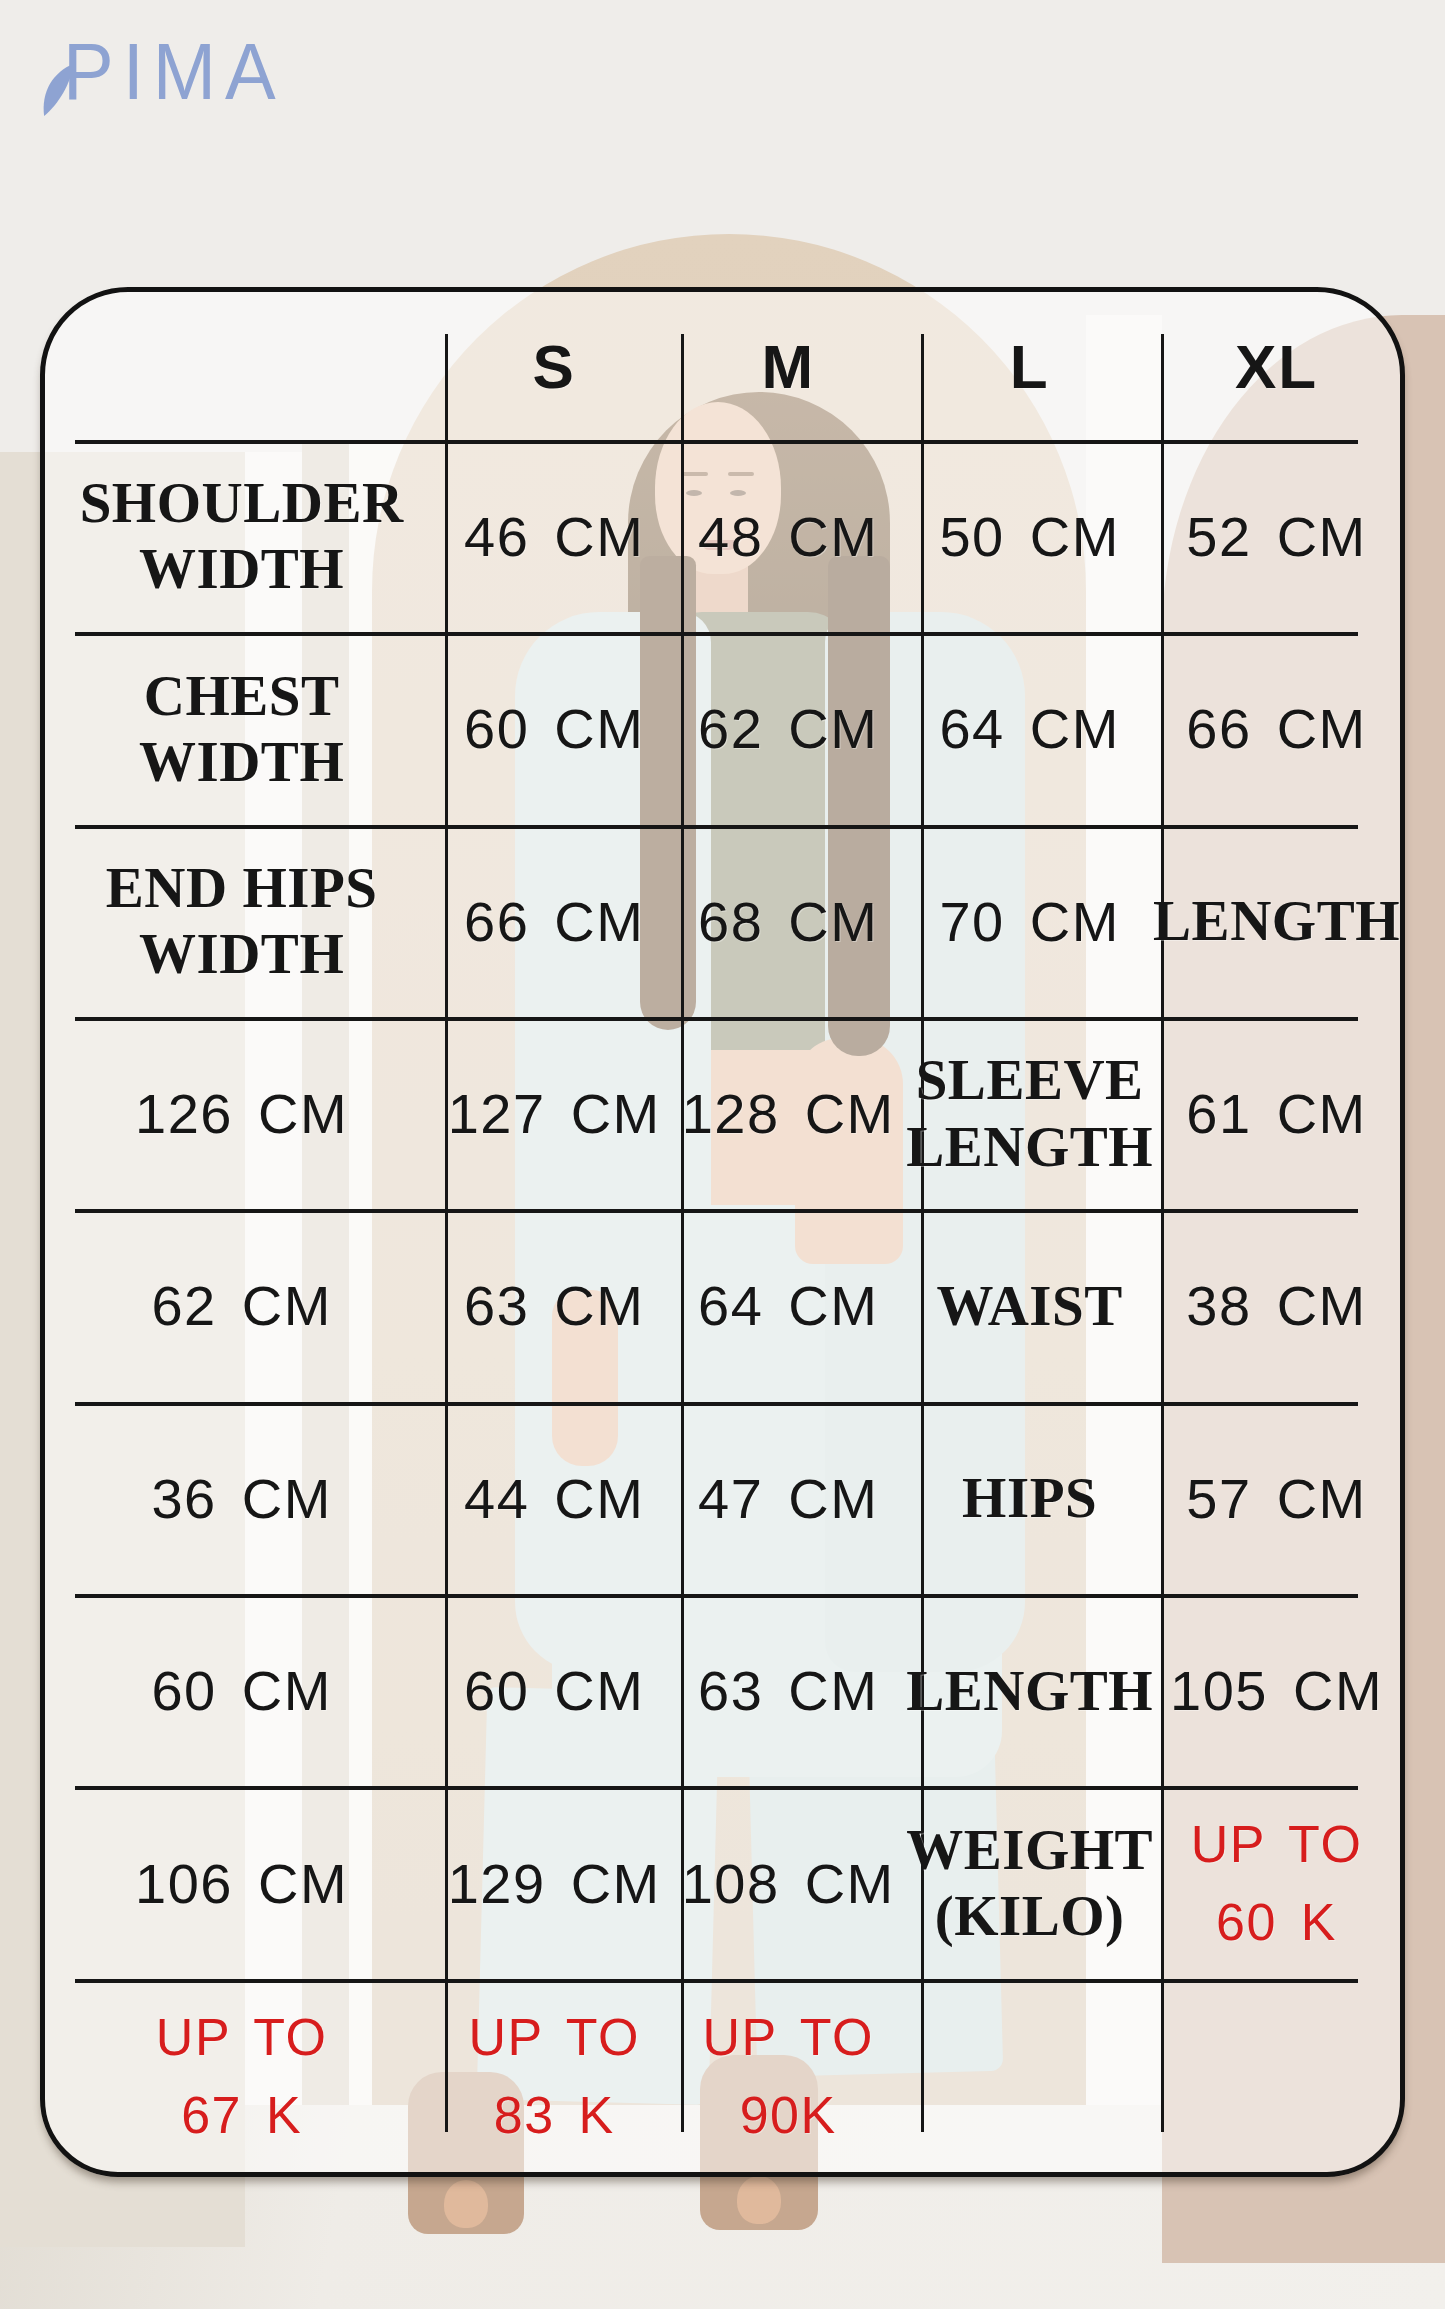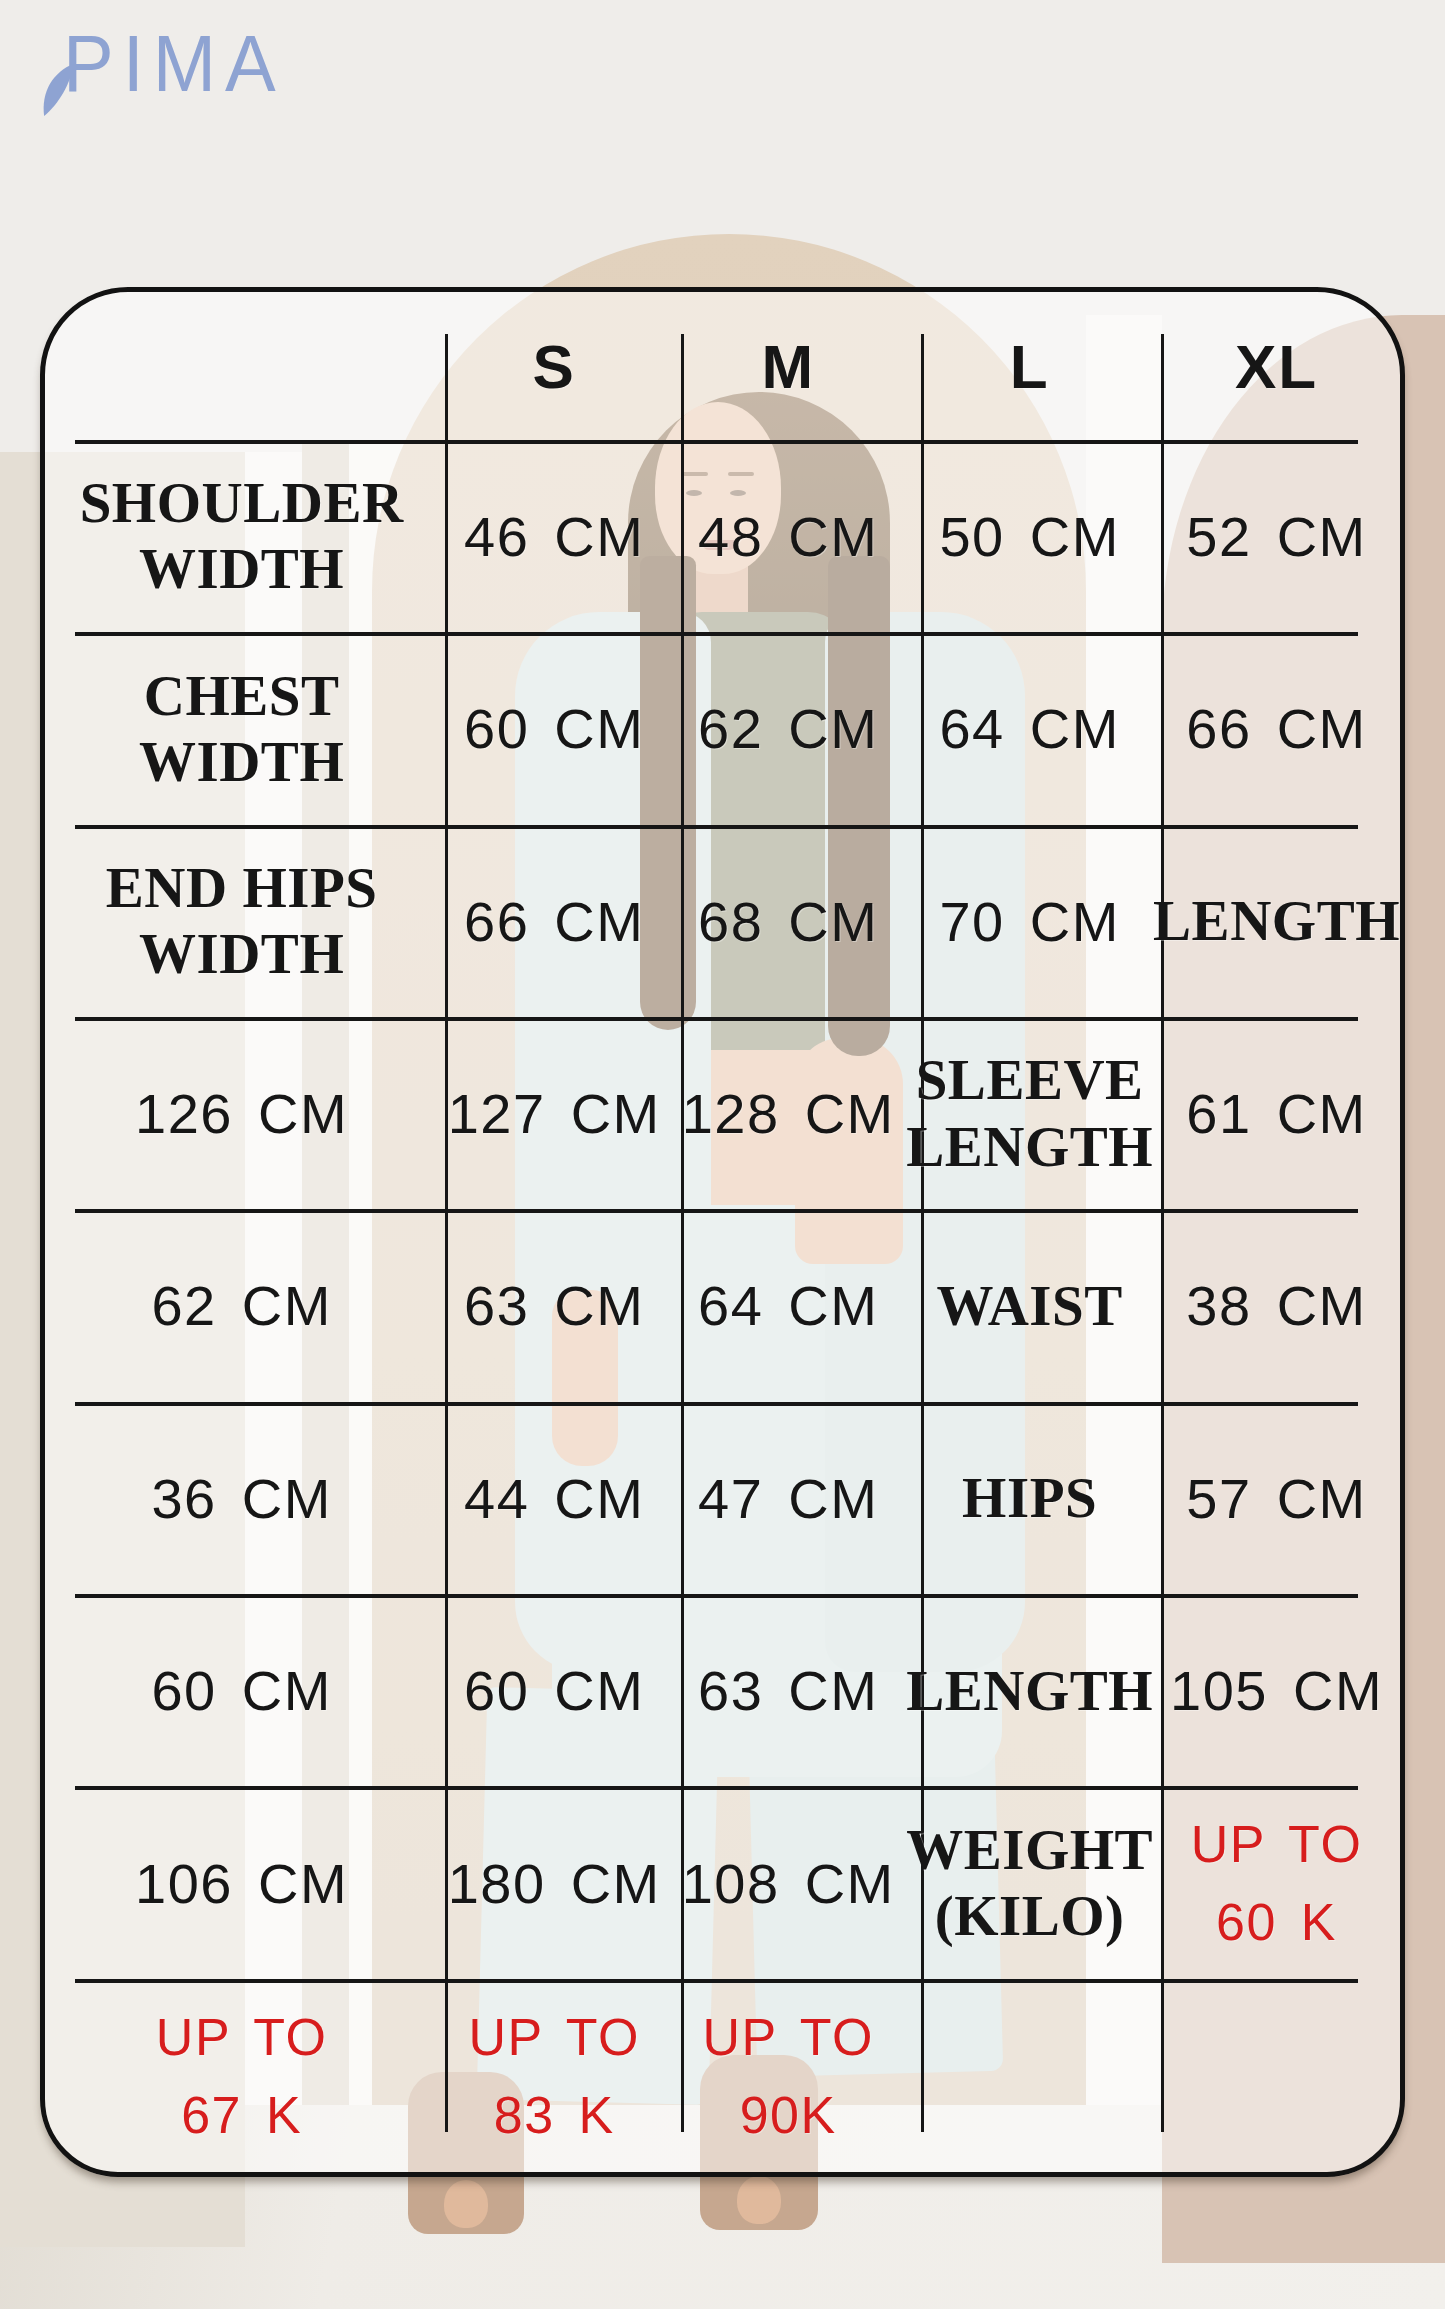--- a/index.html
+++ b/index.html
@@ -76,21 +76,21 @@
          grid-template-rows:148px repeat(9,1fr);}
   .cell{display:flex;align-items:center;justify-content:center;text-align:center;
         color:#161616;text-shadow:1px 1px 0 rgba(255,255,255,.35);}
   .hd{font-family:"Liberation Sans",sans-serif;font-weight:700;font-size:62px;letter-spacing:2px;}
   .lbl{font-family:"Liberation Serif",serif;font-weight:700;font-size:57px;
        line-height:1.16;white-space:pre-line;letter-spacing:.5px;}
   .val{font-family:Liberation Sans, sans-serif;font-size:56px;letter-spacing:1.5px;word-spacing:8px;}
   .wt{color:var(--accent-red,#d71d1d);font-size:52px;line-height:1.5;white-space:pre-line;}
 
   
-  .logo{left:42px;top:26px;display:flex;align-items:flex-start;
+  .logo{left:42px;top:26px;display:flex;align-items:center;
         color:var(--logo-blue,#8ea3d2);}
   .logo-text{font-family:"Liberation Sans",sans-serif;font-size:76px;font-weight:400;
              letter-spacing:9px;line-height:1;transform:scaleY(1.04);}
   .leaf{position:relative;width:27px;height:58px;margin:34px -6px 0 0;
         transform:rotate(14deg);}
 </style>
 </head>
 <body>
 
 <div class="stage">
@@ -194,21 +194,21 @@
 
       <div class="cell lbl">HIPS</div>
       <div class="cell val">57 CM</div>
       <div class="cell val">60 CM</div>
       <div class="cell val">60 CM</div>
       <div class="cell val">63 CM</div>
 
       <div class="cell lbl">LENGTH</div>
       <div class="cell val">105 CM</div>
       <div class="cell val">106 CM</div>
-      <div class="cell val">180 CM</div>
+      <div class="cell val">129 CM</div>
       <div class="cell val">108 CM</div>
 
       <div class="cell lbl">WEIGHT
 (KILO)</div>
       <div class="cell val wt">UP TO
 60 K</div>
       <div class="cell val wt">UP TO
 67 K</div>
       <div class="cell val wt">UP TO
 83 K</div>

